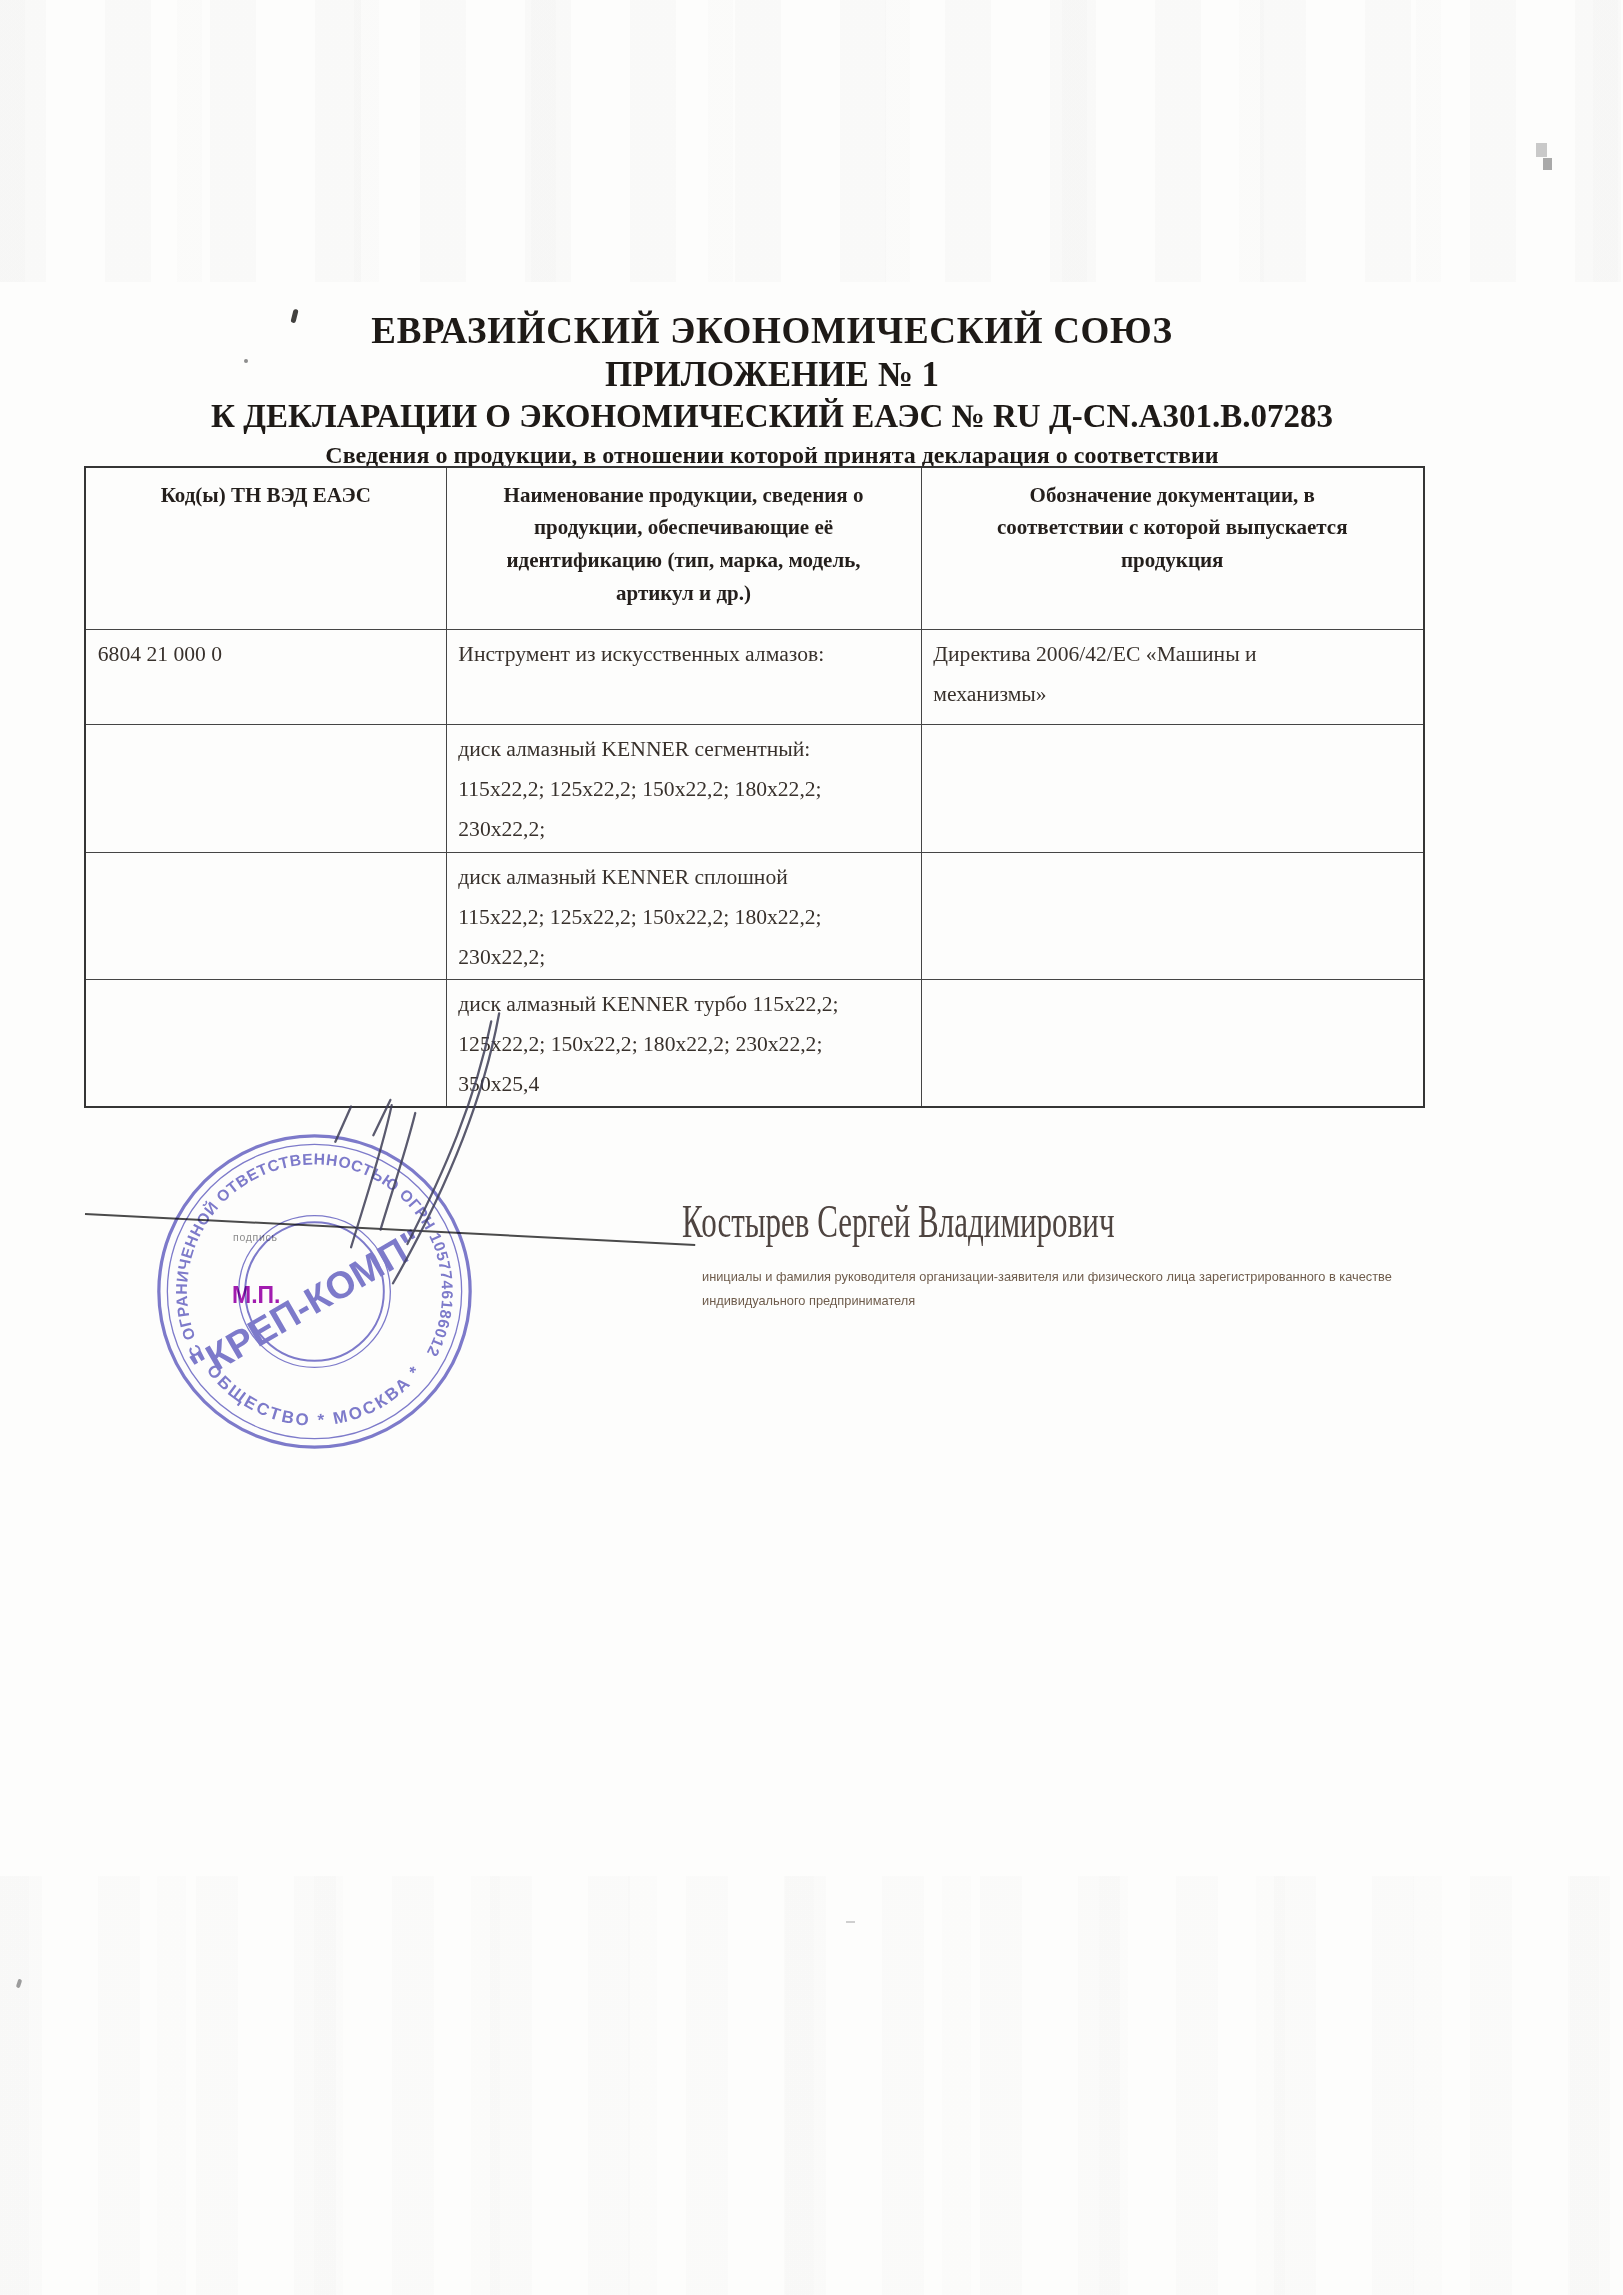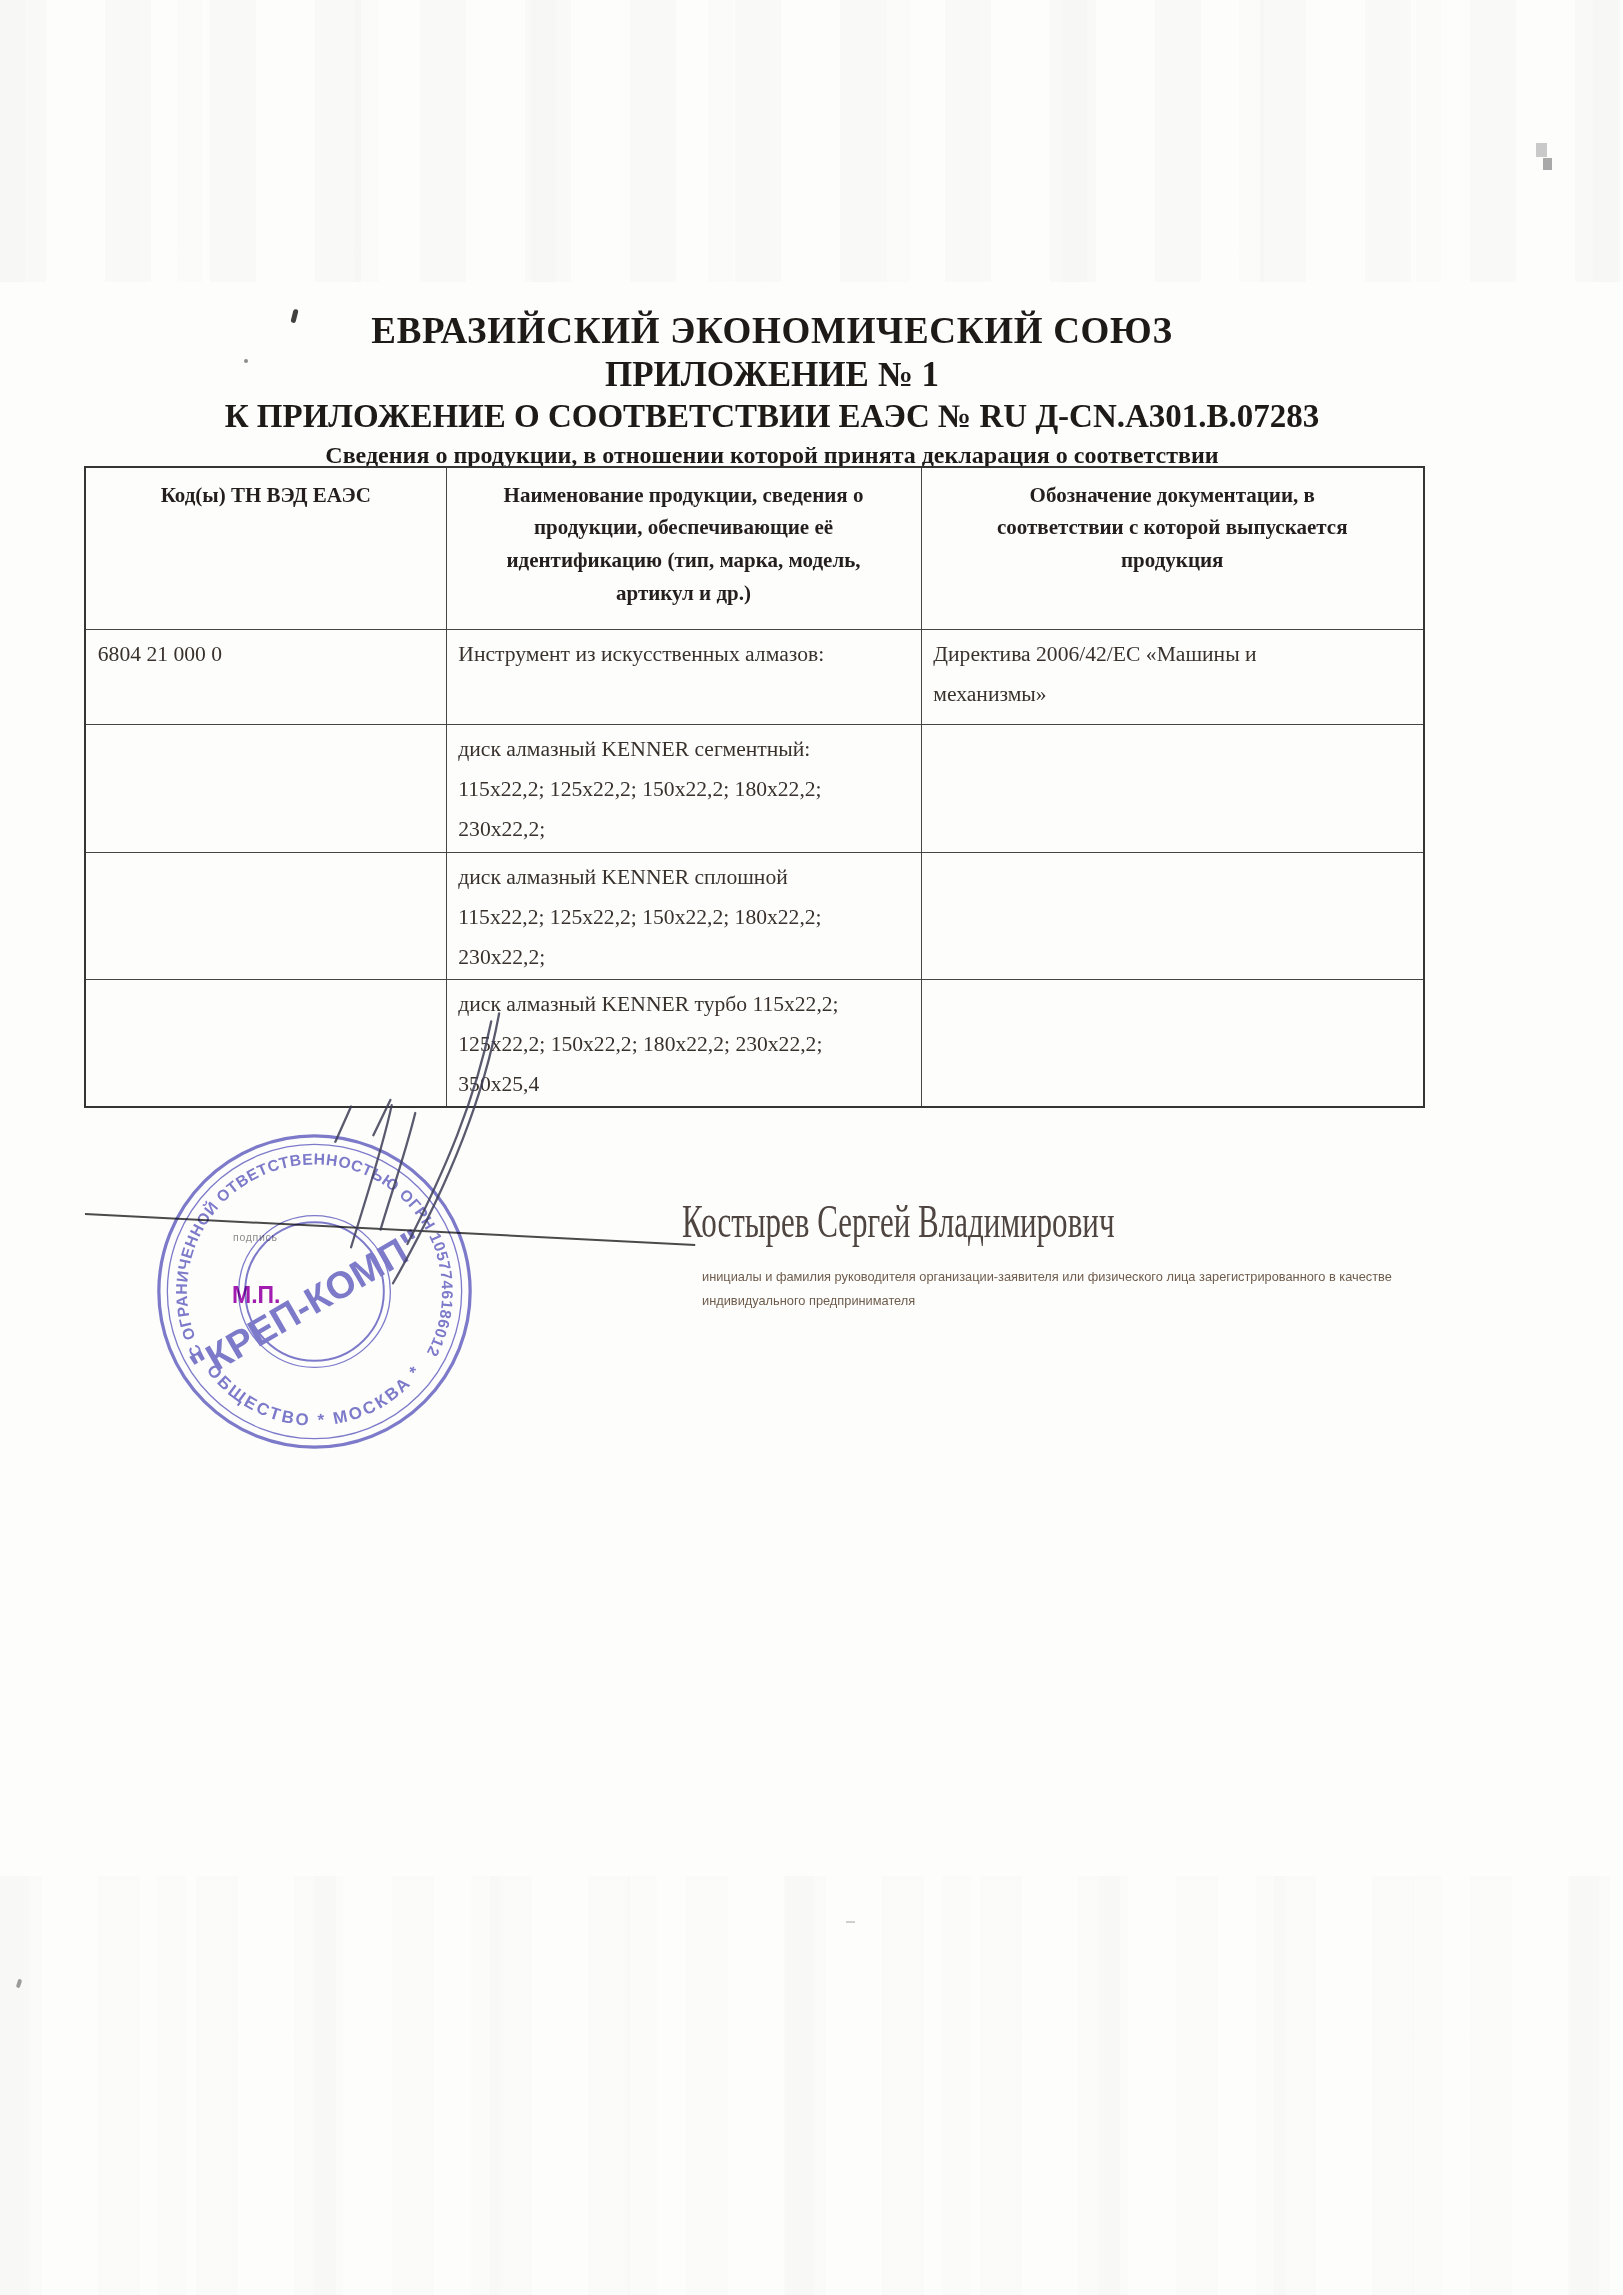--- a/index.html
+++ b/index.html
@@ -104,21 +104,21 @@
 <body>
 
 <div class="page">
 
   <div class="scan-noise top"></div>
   <div class="scan-noise bottom"></div>
 
   <div class="heading">
     <div class="l1">ЕВРАЗИЙСКИЙ ЭКОНОМИЧЕСКИЙ СОЮЗ</div>
     <div class="l2">ПРИЛОЖЕНИЕ № 1</div>
-    <div class="l3">К ПРИЛОЖЕНИЕ О СООТВЕТСТВИИ ЕАЭС № RU Д-CN.A301.B.07283</div>
+    <div class="l3">К ДЕКЛАРАЦИИ О ЭКОНОМИЧЕСКИЙ ЕАЭС № RU Д-CN.A301.B.07283</div>
     <div class="l4">Сведения о продукции, в отношении которой принята декларация о соответствии</div>
   </div>
 
   <table class="products">
     <colgroup>
       <col style="width:361px">
         <col style="width:475px">
         <col style="width:503px">
     </colgroup>
     <tbody>

